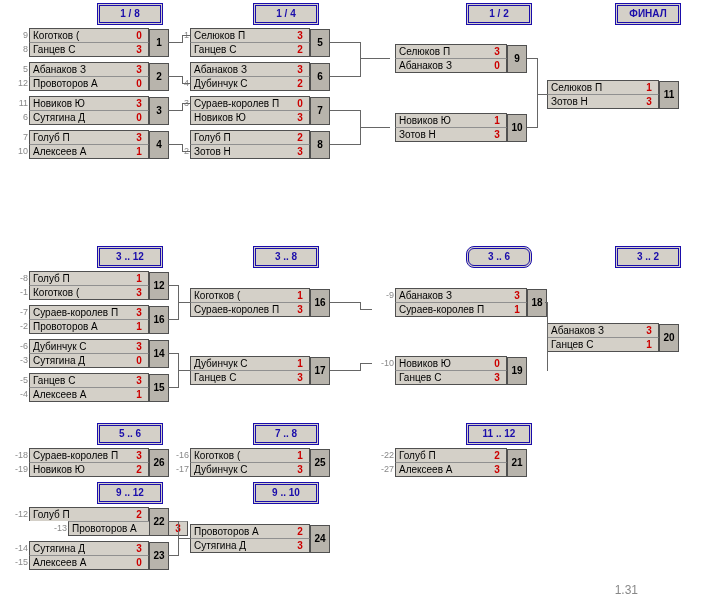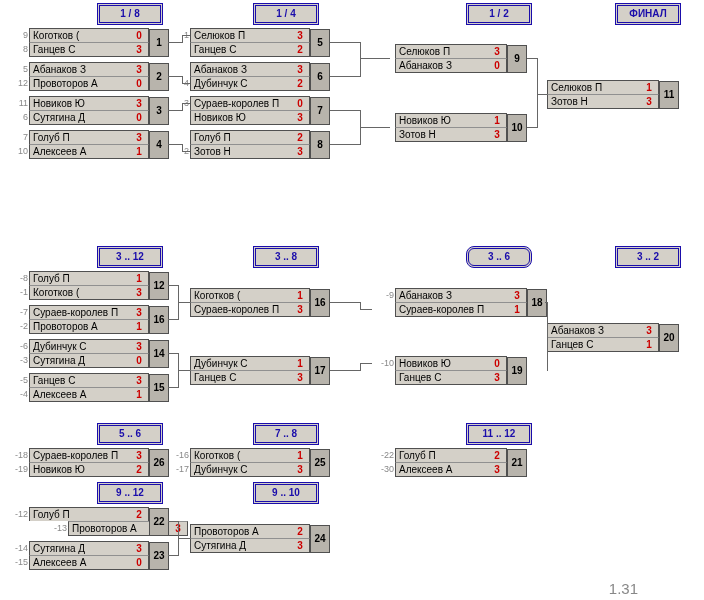--- a/index.html
+++ b/index.html
@@ -7,21 +7,21 @@
   .hdr{position:absolute;height:16px;background:#d4d0c8;border:3px double #1a0dab;text-align:center;line-height:16px;font-size:10px;color:#1a0dab;font-weight:bold;}
   .match{position:absolute;}
   .match .row{height:13px;line-height:13px;background:#d4d0c8;position:relative;}
   .match .row.top{border:1px solid #505050;border-bottom:none;}
   .match .row.bot{border:1px solid #505050;border-top:1px solid #909090;}
   .match .seed{position:absolute;left:-18px;top:0;width:16px;text-align:right;color:#888;font-size:9px;}
   .match .nm{position:absolute;left:3px;top:0;font-size:10px;white-space:nowrap;overflow:hidden;}
   .match .sc{position:absolute;top:0;width:14px;text-align:center;font-weight:bold;font-size:10px;}
   .match .num{position:absolute;right:-22px;top:50%;transform:translateY(-50%);width:18px;height:26px;line-height:26px;background:#b8b4ac;border:1px solid #505050;text-align:center;font-weight:bold;font-size:10px;}
   .line{position:absolute;background:#666;}
-  #ver{position:absolute;right:6px;bottom:3px;font-size:15px;color:#888;}
+  #ver{position:absolute;right:6px;bottom:3px;font-size:12px;color:#888;}
 </style>
 </head>
 <body>
 <div id="stage">
     <div class="hdr" style="left: 97px; top: 3px; width: 60px;">1 / 8</div>
     <div class="hdr" style="left: 253px; top: 3px; width: 60px;">1 / 4</div>
     <div class="hdr" style="left: 466px; top: 3px; width: 60px;">1 / 2</div>
     <div class="hdr" style="left: 615px; top: 3px; width: 60px;">ФИНАЛ</div>
     <div class="hdr" style="left: 97px; top: 246px; width: 60px;">3 .. 12</div>
     <div class="hdr" style="left: 253px; top: 246px; width: 60px;">3 .. 8</div>
@@ -318,21 +318,21 @@
       </div>
       <div class="num">25</div>
     </div>
     <div class="match" style="left: 395px; top: 448px; width: 110px;">
       <div class="row top" style="width: 110px;">
         <div class="seed">-22</div>
         <div class="nm" style="width: 90px;">Голуб П</div>
         <div class="sc" style="left: 94px; color: rgb(204, 0, 0);">2</div>
       </div>
       <div class="row bot" style="width: 110px;">
-        <div class="seed">-30</div>
+        <div class="seed">-27</div>
         <div class="nm" style="width: 90px;">Алексеев А</div>
         <div class="sc" style="left: 94px; color: rgb(204, 0, 0);">3</div>
       </div>
       <div class="num">21</div>
     </div>
     <div class="match" style="left: 29px; top: 507px; width: 118px;">
       <div class="row top" style="width: 118px;">
         <div class="seed">-12</div>
         <div class="nm" style="width: 98px;">Голуб П</div>
         <div class="sc" style="left: 102px; color: rgb(204, 0, 0);">2</div>

